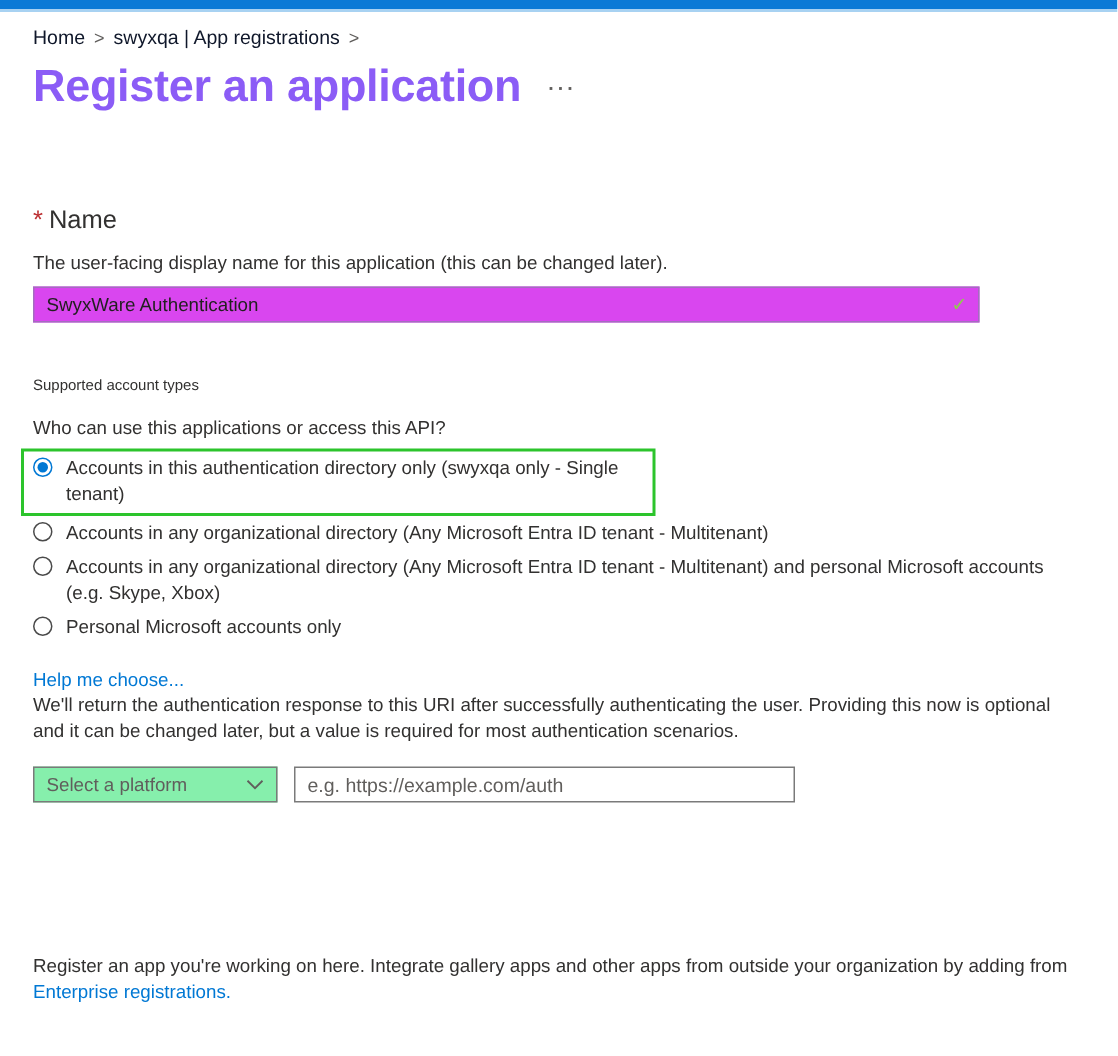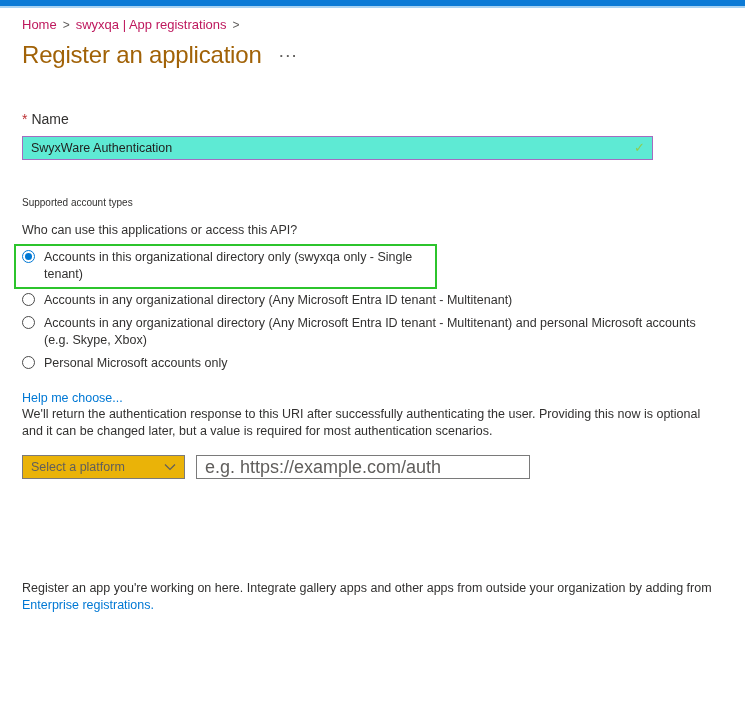--- a/index.html
+++ b/index.html
@@ -6,34 +6,34 @@
   html, body { width: 745px; height: 704px; background: #ffffff;
     font-family: "Liberation Sans", sans-serif; color: #323130; overflow: hidden; }
 
   .topbar { height: 6px; background: #0b7ad6; }
   .topbar-sub { height: 2px; background: #a8d2f2; }
 
   .content { padding: 0 22px; }
 
   
   .breadcrumb { margin-top: 9px; font-size: 13px; }
-  .crumb { color: #be185d; text-decoration: none; cursor: pointer; }
+  .crumb { color: #0f172a; text-decoration: none; cursor: pointer; }
   .crumb-sep { color: #605e5c; margin: 0 6px; font-size: 12px; }
 
   
   .title-row { margin-top: 9px; display: flex; align-items: center; }
-  .page-title { font-size: 24px; font-weight: 400; color: #a16207; letter-spacing: -0.2px; }
+  .page-title { font-size: 30px; font-weight: 700; color: #8b5cf6; letter-spacing: -0.2px; }
   .more-dots { margin-left: 18px; color: #605e5c; font-weight: 700; letter-spacing: 2px; font-size: 13px; cursor: pointer; }
 
   
-  .field-label { margin-top: 42px; font-size: 14px; }
+  .field-label { margin-top: 62px; font-size: 17px; }
   .req { color: #bc2f32; margin-right: 4px; }
   .desc { margin-top: 11px; font-size: 12.5px; color: #323130; }
   .name-input-wrap { position: relative; margin-top: 9px; width: 631px; }
-  .name-input { width: 631px; height: 24px; border: 1.5px solid #a46cc0; background: #5eead4;
+  .name-input { width: 631px; height: 24px; border: 1.5px solid #a46cc0; background: #d946ef;
     font-family: "Liberation Sans", sans-serif; font-size: 12.5px; color: #201f1e; padding: 0 26px 0 8px; outline: none; }
   .valid-check { position: absolute; right: 8px; top: 4px; color: #8fcc50; font-size: 13px; }
 
   
   .section-heading { margin-top: 37px; font-size: 10px; color: #323130; }
   .question { margin-top: 15px; font-size: 12.5px; }
   .radio-group { margin-top: 7px; }
   .radio-row { display: flex; align-items: flex-start; padding: 3px 0; }
   .radio { flex: 0 0 auto; width: 13px; height: 13px; border-radius: 50%; border: 1px solid #4a4a4a;
     margin: 1px 9px 0 0; position: relative; background: #fff; cursor: pointer; }
@@ -41,26 +41,26 @@
   .radio.selected::after { content: ""; position: absolute; left: 2px; top: 2px; width: 7px; height: 7px;
     border-radius: 50%; background: #0078d4; }
   .radio-label { font-size: 12.5px; line-height: 17px; max-width: 660px; }
   .highlight-box { border: 2px solid #2cc42c; width: 423px; padding: 1px 6px 2px 6px; margin-left: -8px; }
   .highlight-box .radio-row { padding: 2px 0; }
   .help-link { display: inline-block; margin-top: 16px; font-size: 12.5px; color: #0078d4; cursor: pointer; text-decoration: none; }
 
   
   .redirect-desc { font-size: 12.5px; line-height: 17px; max-width: 702px; }
   .uri-row { margin-top: 15px; display: flex; align-items: center; }
-  .platform-select { width: 163px; height: 24px; border: 1px solid #7a7a7a; background: #eab308;
+  .platform-select { width: 163px; height: 24px; border: 1px solid #7a7a7a; background: #86efac;
     display: flex; align-items: center; justify-content: space-between; padding: 0 8px; cursor: pointer; }
   .platform-select-value { font-size: 12.5px; color: #605e5c; }
   .chevron { display: flex; align-items: center; }
   .uri-input { margin-left: 11px; width: 334px; height: 24px; border: 1px solid #7a7a7a;
-    font-family: "Liberation Sans", sans-serif; font-size: 18px; padding: 0 8px; color: #323130; outline: none; }
+    font-family: "Liberation Sans", sans-serif; font-size: 13px; padding: 0 8px; color: #323130; outline: none; }
   .uri-input::placeholder { color: #605e5c; opacity: 1; }
 
   
   .footer-info { margin-top: 101px; font-size: 12.5px; line-height: 17px; }
   .inline-link { color: #0078d4; cursor: pointer; text-decoration: none; }
 </style>
 </head>
 <body>
 
 <div class="topbar"></div>
@@ -73,33 +73,34 @@
   </div>
 
   <div class="title-row">
     <h1 class="page-title">Register an application</h1>
     <span class="more-dots">···</span>
   </div>
 
   <div class="field-label">
     <span class="req">*</span><span>Name</span>
   </div>
+  <div class="desc">The user-facing display name for this application (this can be changed later).</div>
   <div class="name-input-wrap">
     <input class="name-input" type="text" value="SwyxWare Authentication" style="">
     <span class="valid-check">✓</span>
   </div>
 
   <div class="section-heading">Supported account types</div>
   <div class="question">Who can use this applications or access this API?</div>
 
   <div class="radio-group">
     <div class="highlight-box">
       <div class="radio-row">
         <span class="radio selected"></span>
-        <span class="radio-label">Accounts in this organizational directory only (swyxqa only - Single tenant)</span>
+        <span class="radio-label">Accounts in this authentication directory only (swyxqa only - Single tenant)</span>
       </div>
     </div>
     <div class="radio-row">
       <span class="radio"></span>
       <span class="radio-label">Accounts in any organizational directory (Any Microsoft Entra ID tenant - Multitenant)</span>
     </div>
     <div class="radio-row">
       <span class="radio"></span>
       <span class="radio-label">Accounts in any organizational directory (Any Microsoft Entra ID tenant - Multitenant) and personal Microsoft accounts (e.g. Skype, Xbox)</span>
     </div>

